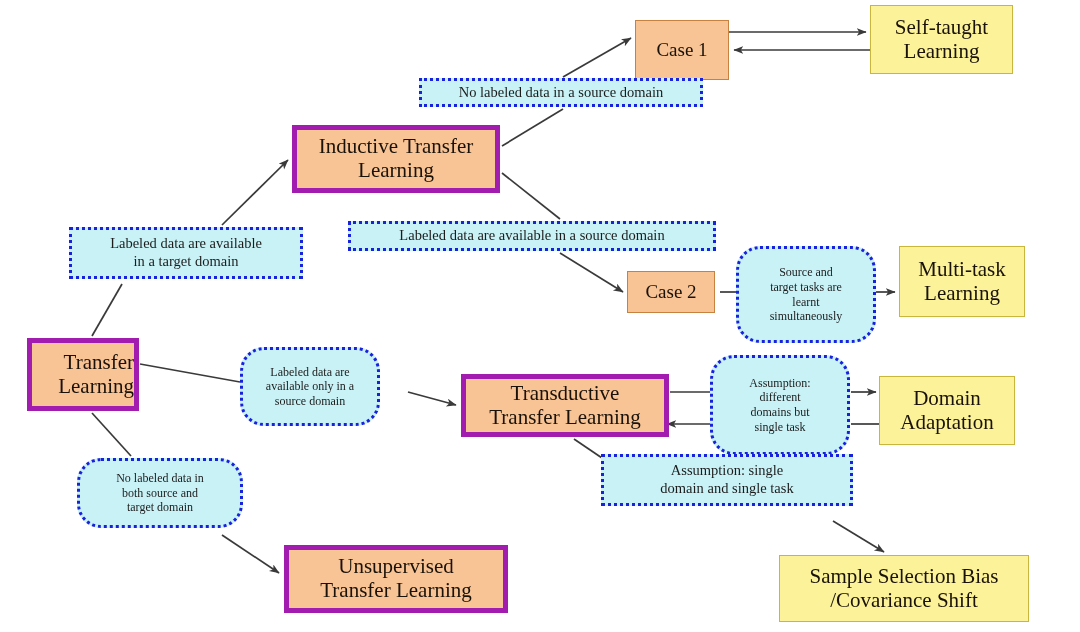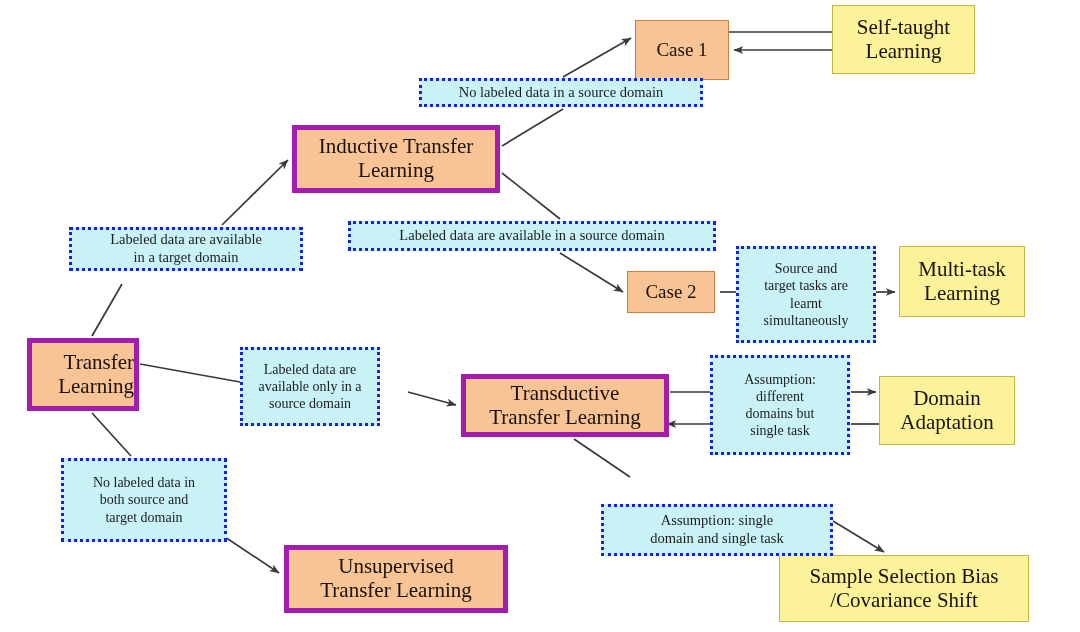--- a/index.html
+++ b/index.html
@@ -58,21 +58,22 @@
     text-align: center;
     background: #c9f2f7;
     border: 3px dotted #1822dd;
     color: #1c1c1c;
     font-size: 14.5px;
     line-height: 1.22;
     padding: 2px 15px;
     z-index: 4;
   }
   .label.small {
-    font-size: 14px;
+    font-size: 12px;
+    border-radius: 24px;
   }
   .txt { display: block; width: 100%; }
 </style>
 </head>
 <body>
 
 <div id="canvas">
 
   <svg id="edges" viewBox="0 0 1080 632" xmlns="http://www.w3.org/2000/svg">
     <defs>
@@ -145,41 +146,41 @@
   </div>
 
   <div class="node node-case" style="left:635px; top:20px; width:94px; height:60px;">
     <span class="txt">Case 1</span>
   </div>
 
   <div class="node node-case" style="left:627px; top:271px; width:88px; height:42px;">
     <span class="txt">Case 2</span>
   </div>
 
-  <div class="node node-yellow" style="left:832px; top:5px; width:143px; height:69px;">
+  <div class="node node-yellow" style="left:870px; top:5px; width:143px; height:69px;">
     <span class="txt" style="white-space:pre-line;">Self-taught
 Learning</span>
   </div>
 
   <div class="node node-yellow" style="left:899px; top:246px; width:126px; height:71px;">
     <span class="txt" style="white-space:pre-line;">Multi-task
 Learning</span>
   </div>
 
   <div class="node node-yellow" style="left:879px; top:376px; width:136px; height:69px;">
     <span class="txt" style="white-space:pre-line;">Domain
 Adaptation</span>
   </div>
 
   <div class="node node-yellow" style="left:779px; top:555px; width:250px; height:67px;">
     <span class="txt" style="white-space:pre-line;">Sample Selection Bias
 /Covariance Shift</span>
   </div>
 
-  <div class="label" style="left:69px; top:227px; width:234px; height:44px;">
+  <div class="label" style="left:69px; top:227px; width:234px; height:52px;">
     <span class="txt" style="white-space:pre-line;">Labeled data are available
 in a target domain</span>
   </div>
 
   <div class="label" style="left:419px; top:78px; width:284px; height:29px;">
     <span class="txt" style="white-space:pre-line;">No labeled data in a source domain</span>
   </div>
 
   <div class="label" style="left:348px; top:221px; width:368px; height:30px;">
     <span class="txt" style="white-space:pre-line;">Labeled data are available in a source domain</span>
@@ -198,24 +199,24 @@
 source domain</span>
   </div>
 
   <div class="label small" style="left:710px; top:355px; width:140px; height:100px;">
     <span class="txt" style="white-space:pre-line;">Assumption:
 different
 domains but
 single task</span>
   </div>
 
-  <div class="label small" style="left:61px; top:458px; width:166px; height:84px;">
+  <div class="label small" style="left:77px; top:458px; width:166px; height:70px;">
     <span class="txt" style="white-space:pre-line;">No labeled data in
 both source and
 target domain</span>
   </div>
 
-  <div class="label" style="left:601px; top:504px; width:232px; height:52px;align-items:center;">
+  <div class="label" style="left:601px; top:454px; width:252px; height:52px;align-items:center;">
     <span class="txt" style="white-space:pre-line;">Assumption: single
 domain and single task</span>
   </div>
 
 </div>
 
 </body></html>

